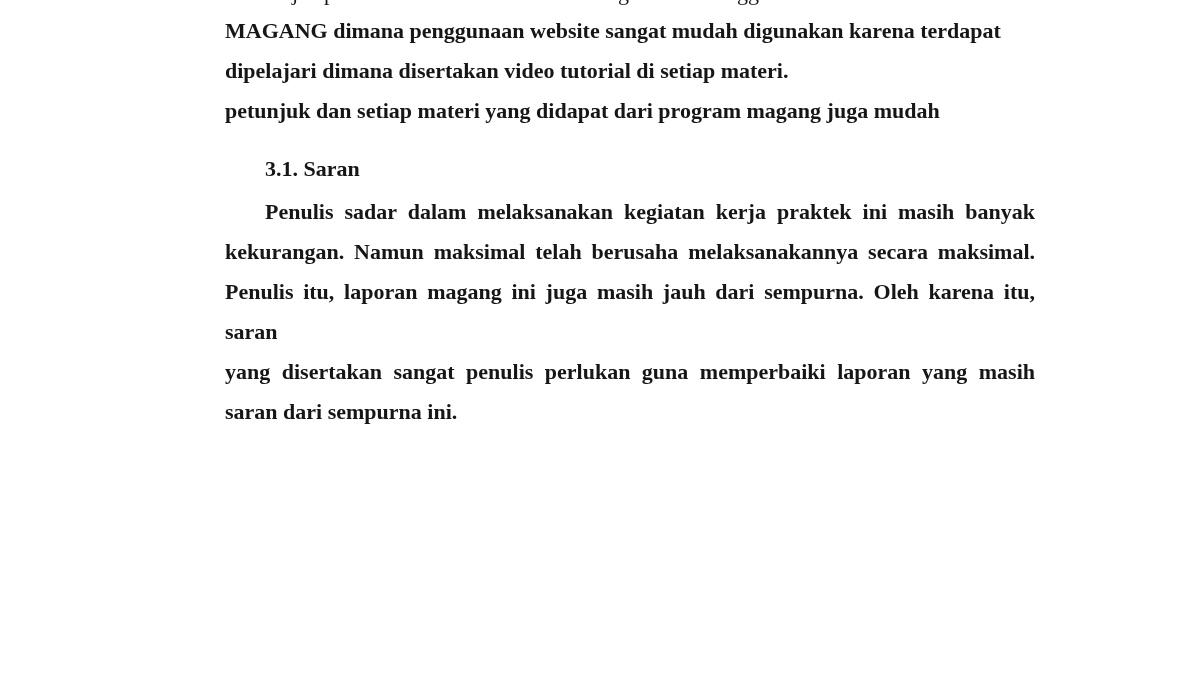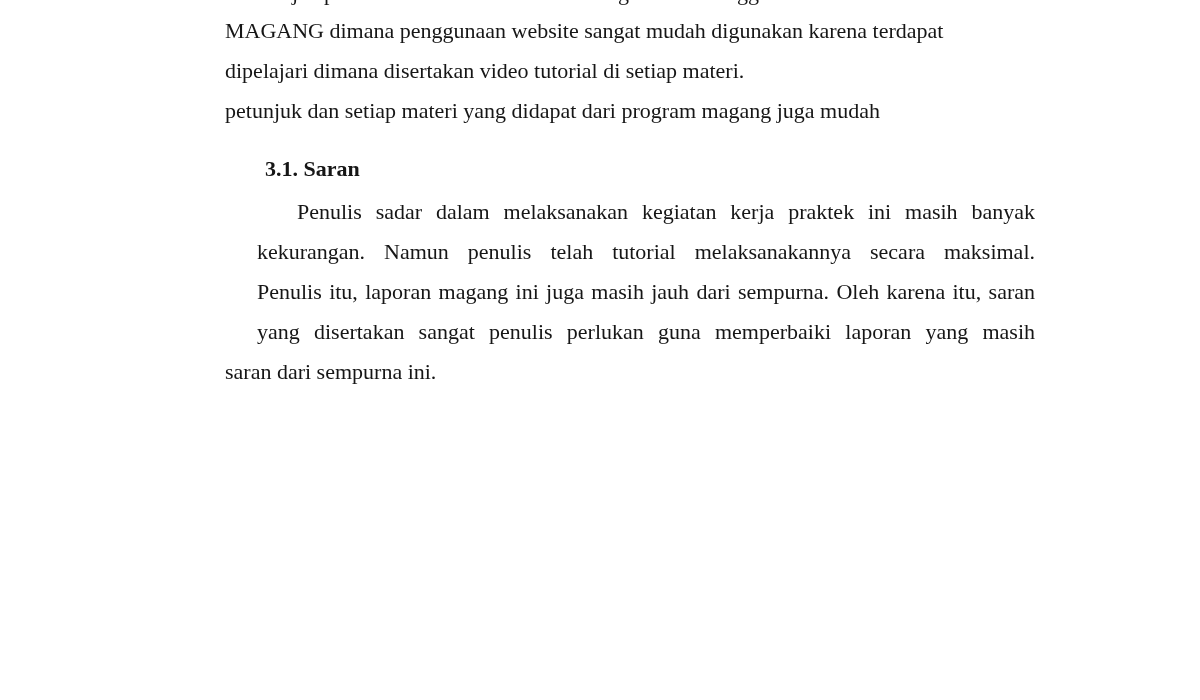--- a/index.html
+++ b/index.html
@@ -41,27 +41,26 @@
   .frag.f4 { left: 512px; }
 
   .content {
     position: absolute;
     left: 225px;
     top: 11px;
     width: 810px;
     font-size: 22px;
     line-height: 40px;
   }
-  .para { margin: 0; }
+  .para { margin: 0; font-weight: bold; }
   .line { white-space: pre; }
   .line.just {
     white-space: normal;
     text-align: justify;
     text-align-last: justify;
-    margin-left: 32px;
   }
   .line.indent { padding-left: 40px; }
   .heading {
     font-size: 22px;
     font-weight: bold;
     line-height: 40px;
     margin: 18px 0 0 0;
     padding-left: 40px;
   }
   .para-saran { margin-top: 3px; }
@@ -83,21 +82,21 @@
     <div class="para">
       <div class="line">MAGANG dimana penggunaan website sangat mudah digunakan karena terdapat</div>
       <div class="line">dipelajari dimana disertakan video tutorial di setiap materi.</div>
       <div class="line">petunjuk dan setiap materi yang didapat dari program magang juga mudah</div>
     </div>
 
     <h2 class="heading">3.1. Saran</h2>
 
     <div class="para para-saran">
       <div class="line just indent">Penulis sadar dalam melaksanakan kegiatan kerja praktek ini masih banyak</div>
-      <div class="line just">kekurangan. Namun penulis telah tutorial melaksanakannya secara maksimal.</div>
+      <div class="line just">kekurangan. Namun maksimal telah berusaha melaksanakannya secara maksimal.</div>
       <div class="line just">Penulis itu, laporan magang ini juga masih jauh dari sempurna. Oleh karena itu, saran</div>
       <div class="line just">yang disertakan sangat penulis perlukan guna memperbaiki laporan yang masih</div>
       <div class="line">saran dari sempurna ini.</div>
     </div>
 
   </div>
 
 </div>
 
 </body></html>

